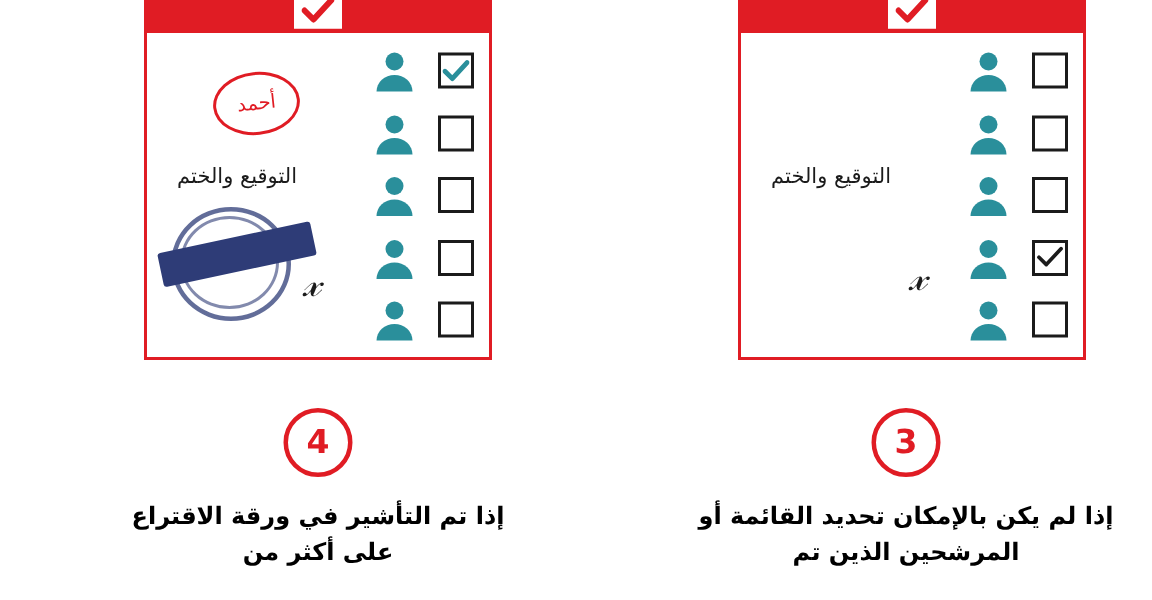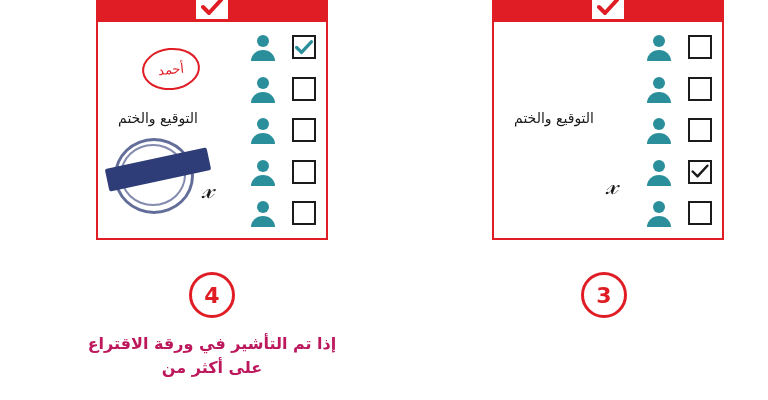--- a/index.html
+++ b/index.html
@@ -200,21 +200,21 @@
     display: flex;
     align-items: center;
     justify-content: center;
     color: #e01c24;
     font-size: 22px;
     font-weight: bold;
     font-family: "DejaVu Sans", sans-serif;
     box-sizing: border-box;
   }
   .caption-text {
-    color: #be185d;
+    color: #000000;
     font-size: 16px;
     font-weight: bold;
     line-height: 1.5;
     direction: rtl;
     font-family: "DejaVu Sans", sans-serif;
   }
 </style>
 </head>
 <body>
 
@@ -380,15 +380,16 @@
     </div>
   </div>
 
   <div class="caption left">
     <div class="num-badge">4</div>
     <div class="caption-text">إذا تم التأشير في ورقة الاقتراع على أكثر من</div>
   </div>
 
   <div class="caption right">
     <div class="num-badge">3</div>
+    <div class="caption-text">إذا لم يكن بالإمكان تحديد القائمة أو المرشحين الذين تم</div>
   </div>
 
 </div>
 
 </body></html>

